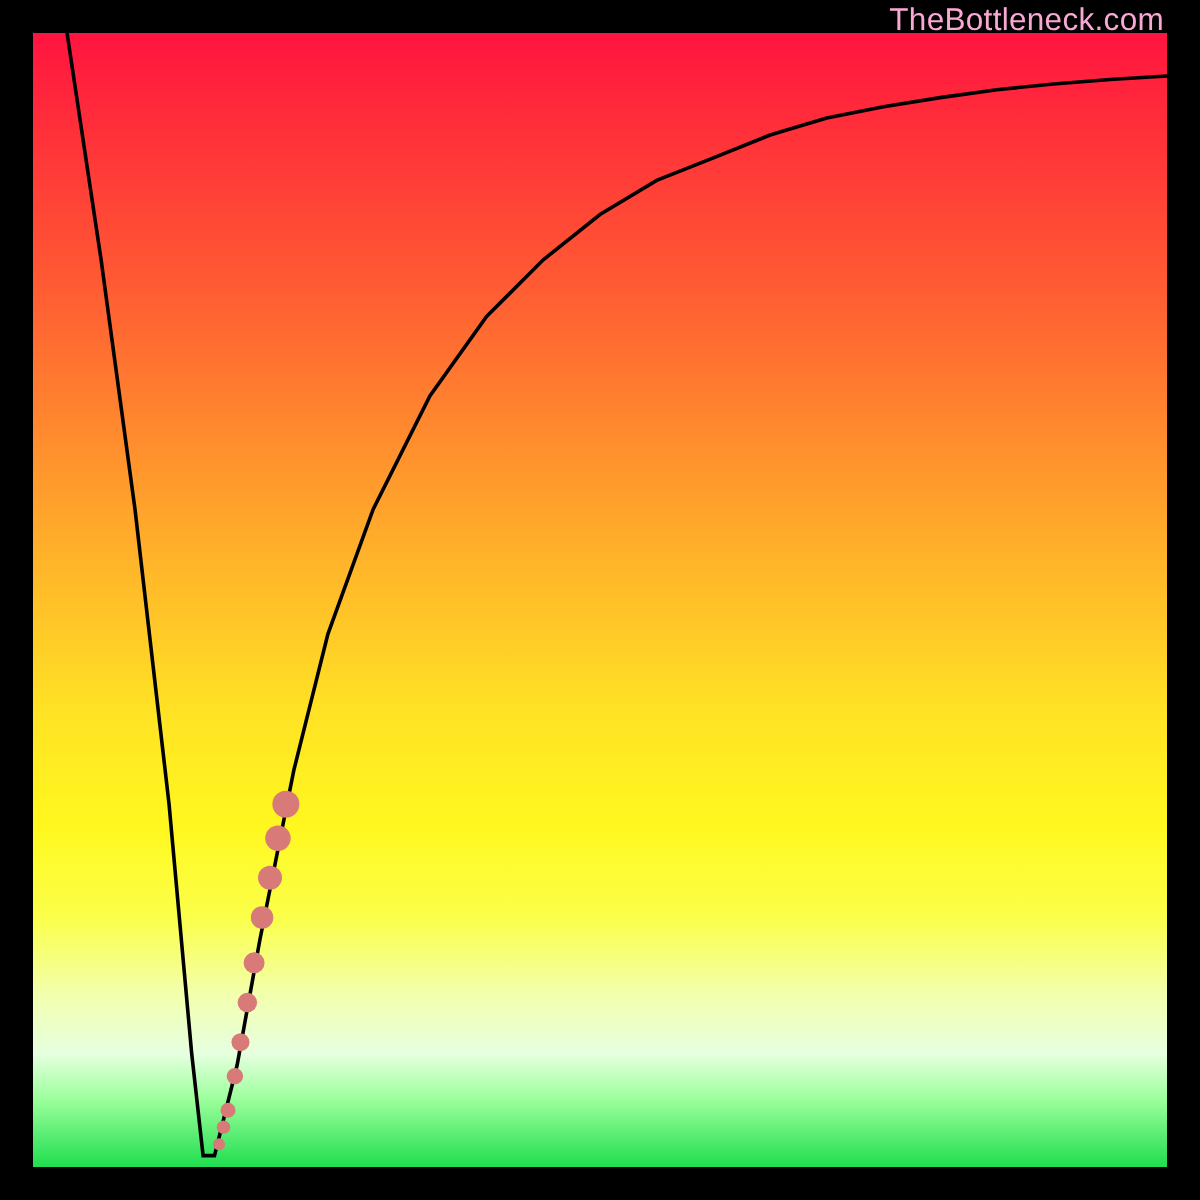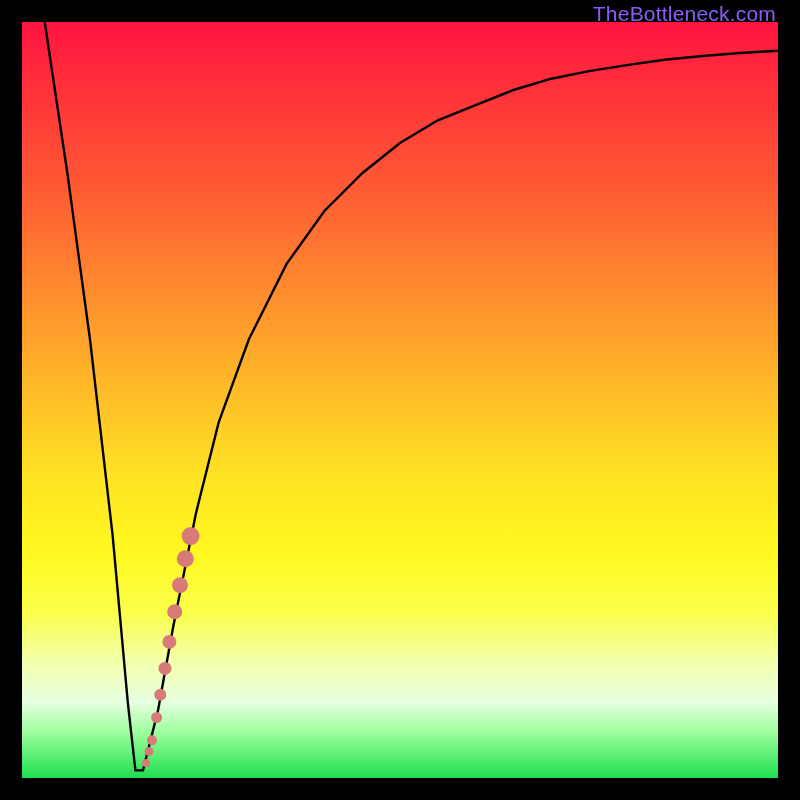--- a/index.html
+++ b/index.html
@@ -39,21 +39,21 @@
       #f2ffb0 85%,
       #e6ffe0 90%,
       #9cff9c 94%,
       #1fde4f 100%
     );
   }
   .watermark {
     position: absolute;
     top: 2px;
     right: 24px;
-    color: #8b5cf6;
+    color: #f9a8d4;
     font-size: 21px;
     font-weight: 500;
     letter-spacing: 0.2px;
   }
   svg.curve {
     position: absolute;
     left: 22px;
     top: 22px;
     width: 756px;
     height: 756px;

